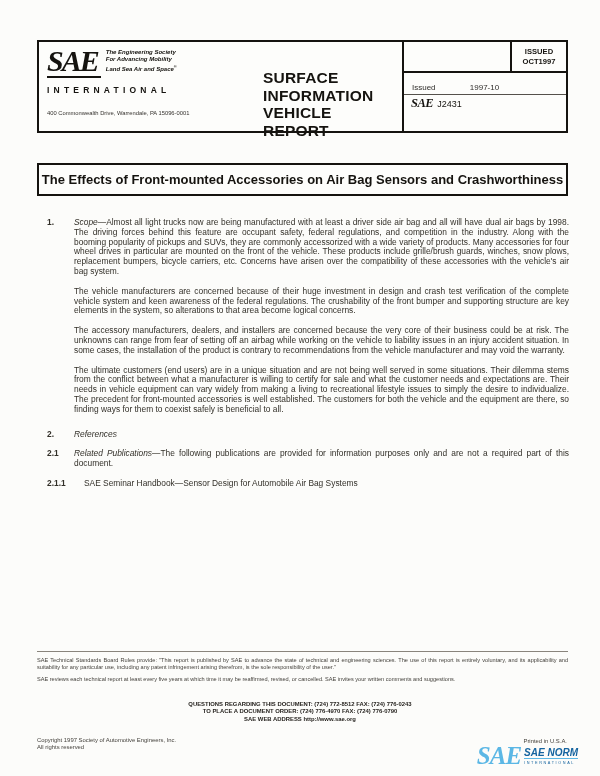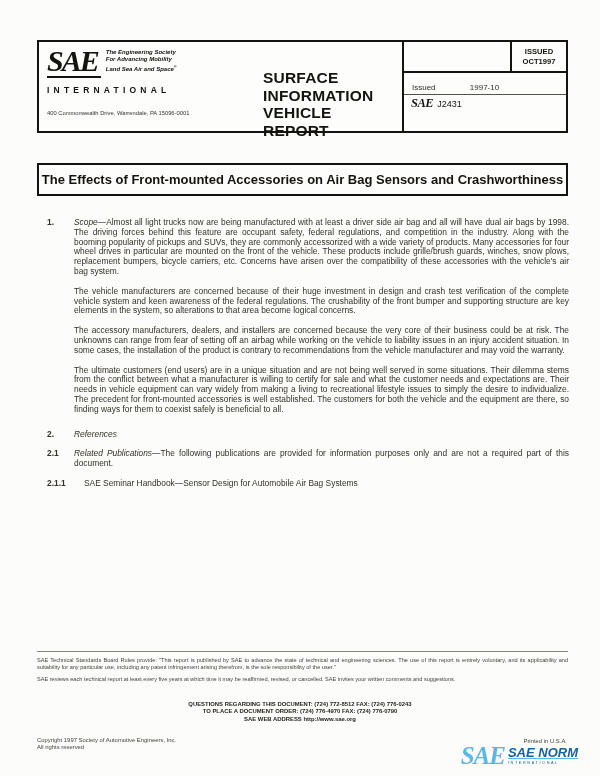--- a/index.html
+++ b/index.html
@@ -74,21 +74,21 @@
     font-weight: bold; font-size: 5.9px; line-height: 7.4px; color: #26231f;
   }
   .copyright { position: absolute; left: 37px; top: 737px; font-size: 5.9px; line-height: 7.2px; color: #45423d; }
   .printed { position: absolute; right: 33px; top: 738px; font-size: 5.9px; color: #45423d; }
   .sae-norm { position: absolute; right: 22px; top: 745px; display: flex; align-items: flex-start; gap: 3px; }
   .norm-sae {
     font-family: "Liberation Serif", serif; font-weight: bold; font-style: italic;
     font-size: 25px; line-height: 22px; letter-spacing: -1px; color: #5bb7e5;
   }
   .norm-right { padding-top: 3px; }
-  .norm-name { font-size: 13px; font-weight: bold; font-style: italic; color: #14639f; line-height: 10px; border-bottom: 1px solid #5bb7e5; }
+  .norm-name { font-size: 10px; font-weight: bold; font-style: italic; color: #14639f; line-height: 10px; border-bottom: 1px solid #5bb7e5; }
   .norm-sub { font-size: 3.8px; letter-spacing: 1.6px; color: #14639f; margin-top: 2px; }
 </style>
 </head>
 <body>
 
 <div class="page">
 
   <div class="header-box">
     <div class="hdr-left">
       <div class="logo-row">

